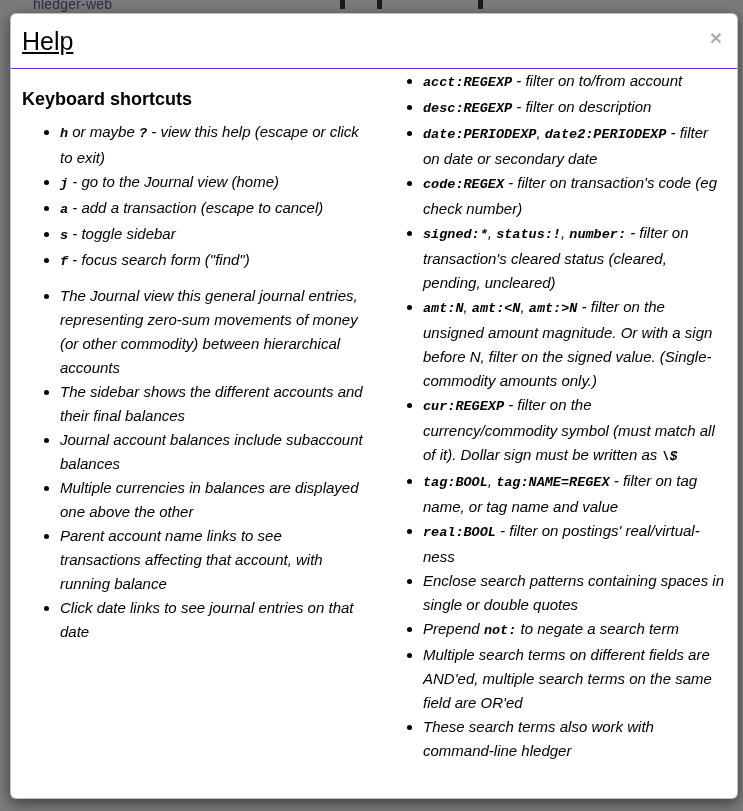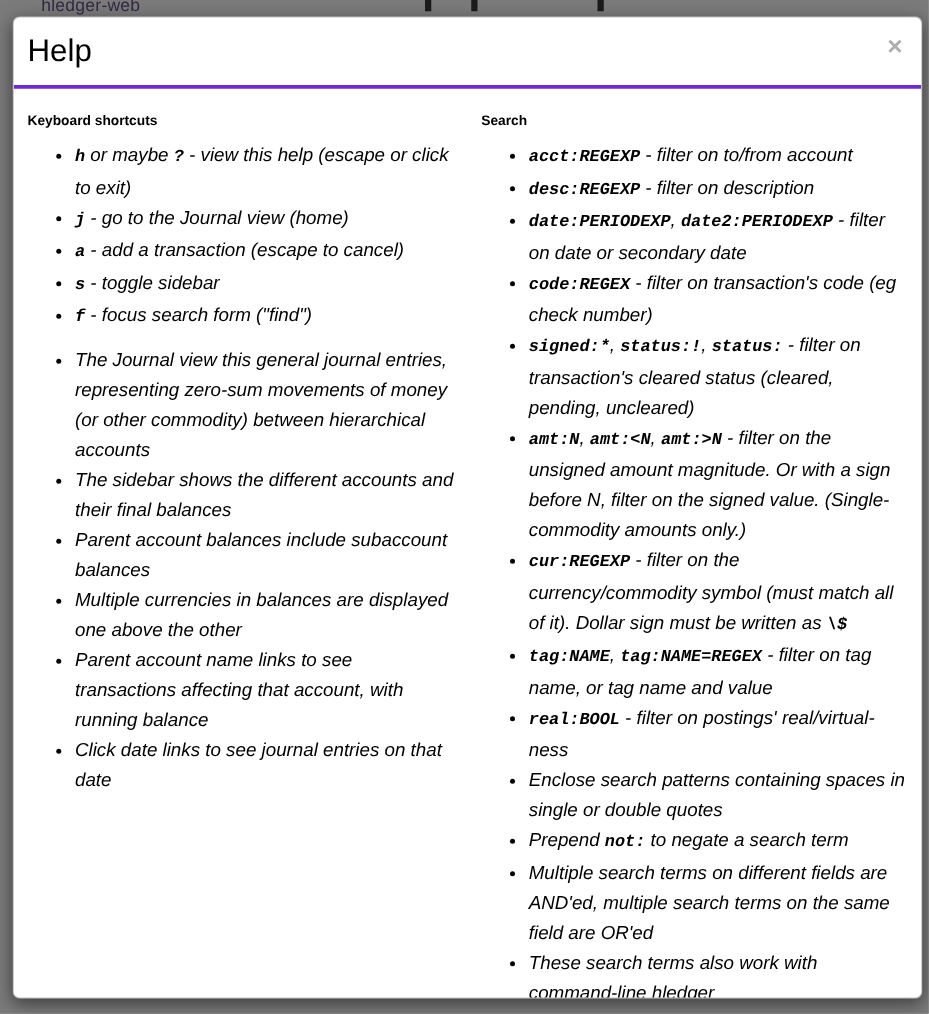--- a/index.html
+++ b/index.html
@@ -19,33 +19,34 @@
 
   
   .modal{
     position:absolute;left:10px;top:13px;width:728px;height:786px;
     background:#ffffff;border:1px solid rgba(0,0,0,.25);border-radius:6px;
     box-shadow:0 4px 14px rgba(0,0,0,.5);
     box-sizing:border-box;overflow:hidden;
   }
   .modal-header{
     position:relative;padding:12px 15px 12px 11px;
-    border-bottom:3px solid #6d28d9;
+    border-bottom:1px solid #6d28d9;
+    text-decoration:underline;
   }
   .modal-title{margin:0;font-size:25px;font-weight:400;color:#000;line-height:1.2;}
   .close-btn{
     position:absolute;top:13px;right:15px;
     background:none;border:0;padding:0;cursor:pointer;
     font-size:21px;font-weight:700;color:#aeaeae;line-height:1;
     font-family:"Liberation Sans", sans-serif;
   }
   .modal-body{display:flex;padding:0;}
   .col{width:50%;box-sizing:border-box;padding:0 11px;}
   .col h4{
-    font-size:11px;font-weight:700;color:#000;
+    font-size:18px;font-weight:700;color:#000;
     margin:20px 0 10px 0;
   }
   .col ul{margin:0 0 10px 0;padding-left:38px;list-style:disc;font-style:italic;}
   .col li{font-size:15px;line-height:24px;color:#000;}
   code{
     font-family:"Liberation Mono","DejaVu Sans Mono",monospace;
     font-weight:700;font-size:13.5px;color:#000;
   }
 </style>
 </head>
@@ -69,37 +70,36 @@
         <ul>
           <li><code>h</code> or maybe <code>?</code> - view this help (escape or click to exit)</li>
           <li><code>j</code> - go to the Journal view (home)</li>
           <li><code>a</code> - add a transaction (escape to cancel)</li>
           <li><code>s</code> - toggle sidebar</li>
           <li><code>f</code> - focus search form ("find")</li>
         </ul>
         <ul>
           <li>The Journal view this general journal entries, representing zero-sum movements of money (or other commodity) between hierarchical accounts</li>
           <li>The sidebar shows the different accounts and their final balances</li>
-          <li>Parent account balances include subaccount balances</li>
+          <li>Journal account balances include subaccount balances</li>
           <li>Multiple currencies in balances are displayed one above the other</li>
           <li>Parent account name links to see transactions affecting that account, with running balance</li>
           <li>Click date links to see journal entries on that date</li>
         </ul>
       </div>
     <div class="col">
-        <h4>Search</h4>
         <ul>
           <li><code>acct:REGEXP</code> - filter on to/from account</li>
           <li><code>desc:REGEXP</code> - filter on description</li>
           <li><code>date:PERIODEXP</code>, <code>date2:PERIODEXP</code> - filter on date or secondary date</li>
           <li><code>code:REGEX</code> - filter on transaction's code (eg check number)</li>
-          <li><code>signed:*</code>, <code>status:!</code>, <code>status:</code> - filter on transaction's cleared status (cleared, pending, uncleared)</li>
+          <li><code>signed:*</code>, <code>status:!</code>, <code>number:</code> - filter on transaction's cleared status (cleared, pending, uncleared)</li>
           <li><code>amt:N</code>, <code>amt:&lt;N</code>, <code>amt:&gt;N</code> - filter on the unsigned amount magnitude. Or with a sign before N, filter on the signed value. (Single-commodity amounts only.)</li>
           <li><code>cur:REGEXP</code> - filter on the currency/commodity symbol (must match all of it). Dollar sign must be written as <code>\$</code></li>
-          <li><code>tag:NAME</code>, <code>tag:NAME=REGEX</code> - filter on tag name, or tag name and value</li>
+          <li><code>tag:BOOL</code>, <code>tag:NAME=REGEX</code> - filter on tag name, or tag name and value</li>
           <li><code>real:BOOL</code> - filter on postings' real/virtual-ness</li>
           <li>Enclose search patterns containing spaces in single or double quotes</li>
           <li>Prepend <code>not:</code> to negate a search term</li>
           <li>Multiple search terms on different fields are AND'ed, multiple search terms on the same field are OR'ed</li>
           <li>These search terms also work with command-line hledger</li>
         </ul>
       </div>
   </div>
 </div>
 

